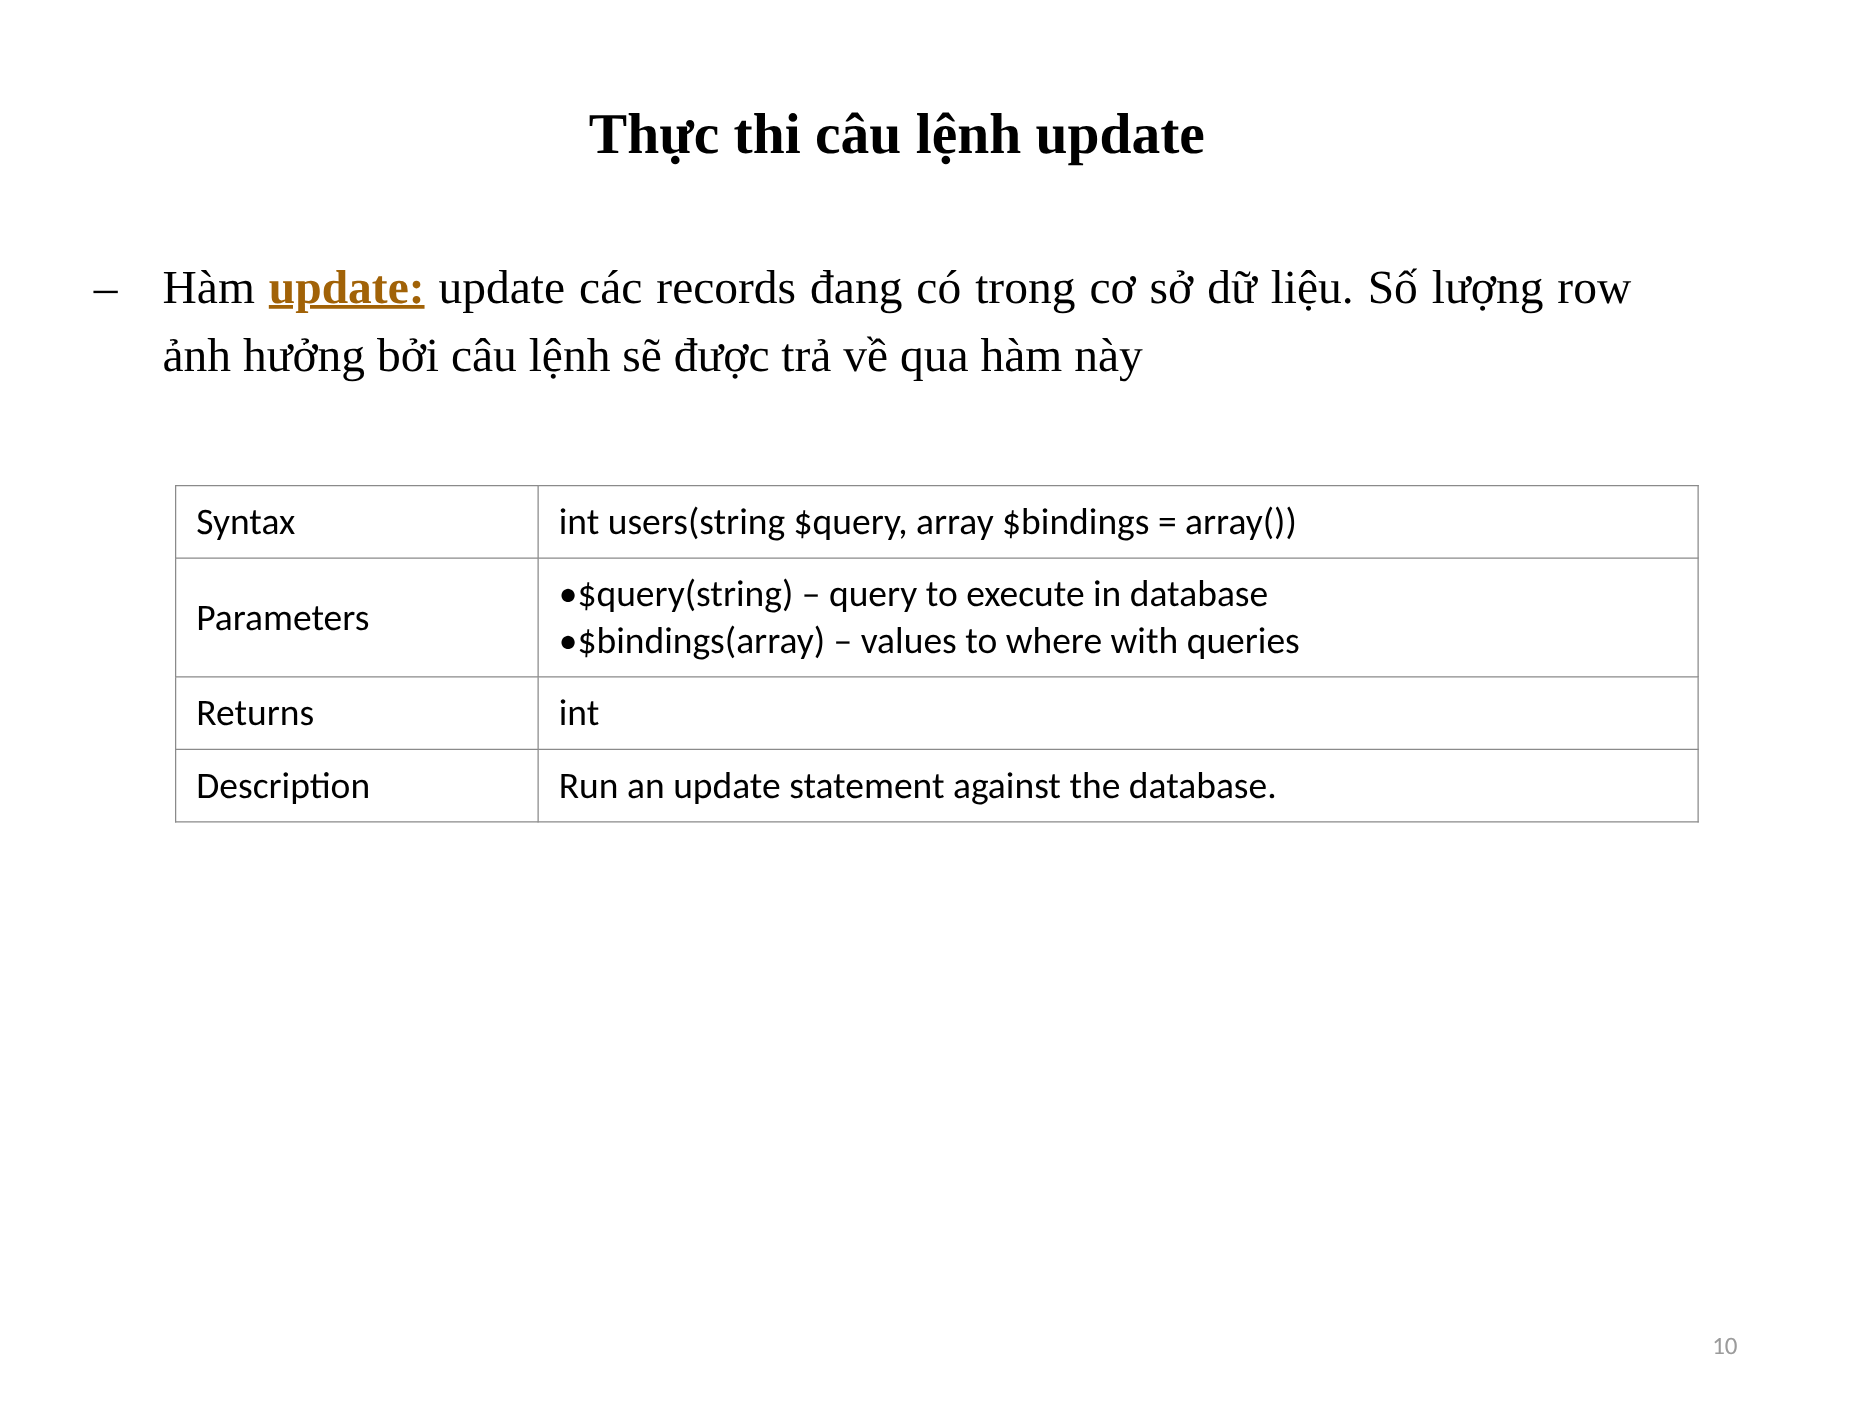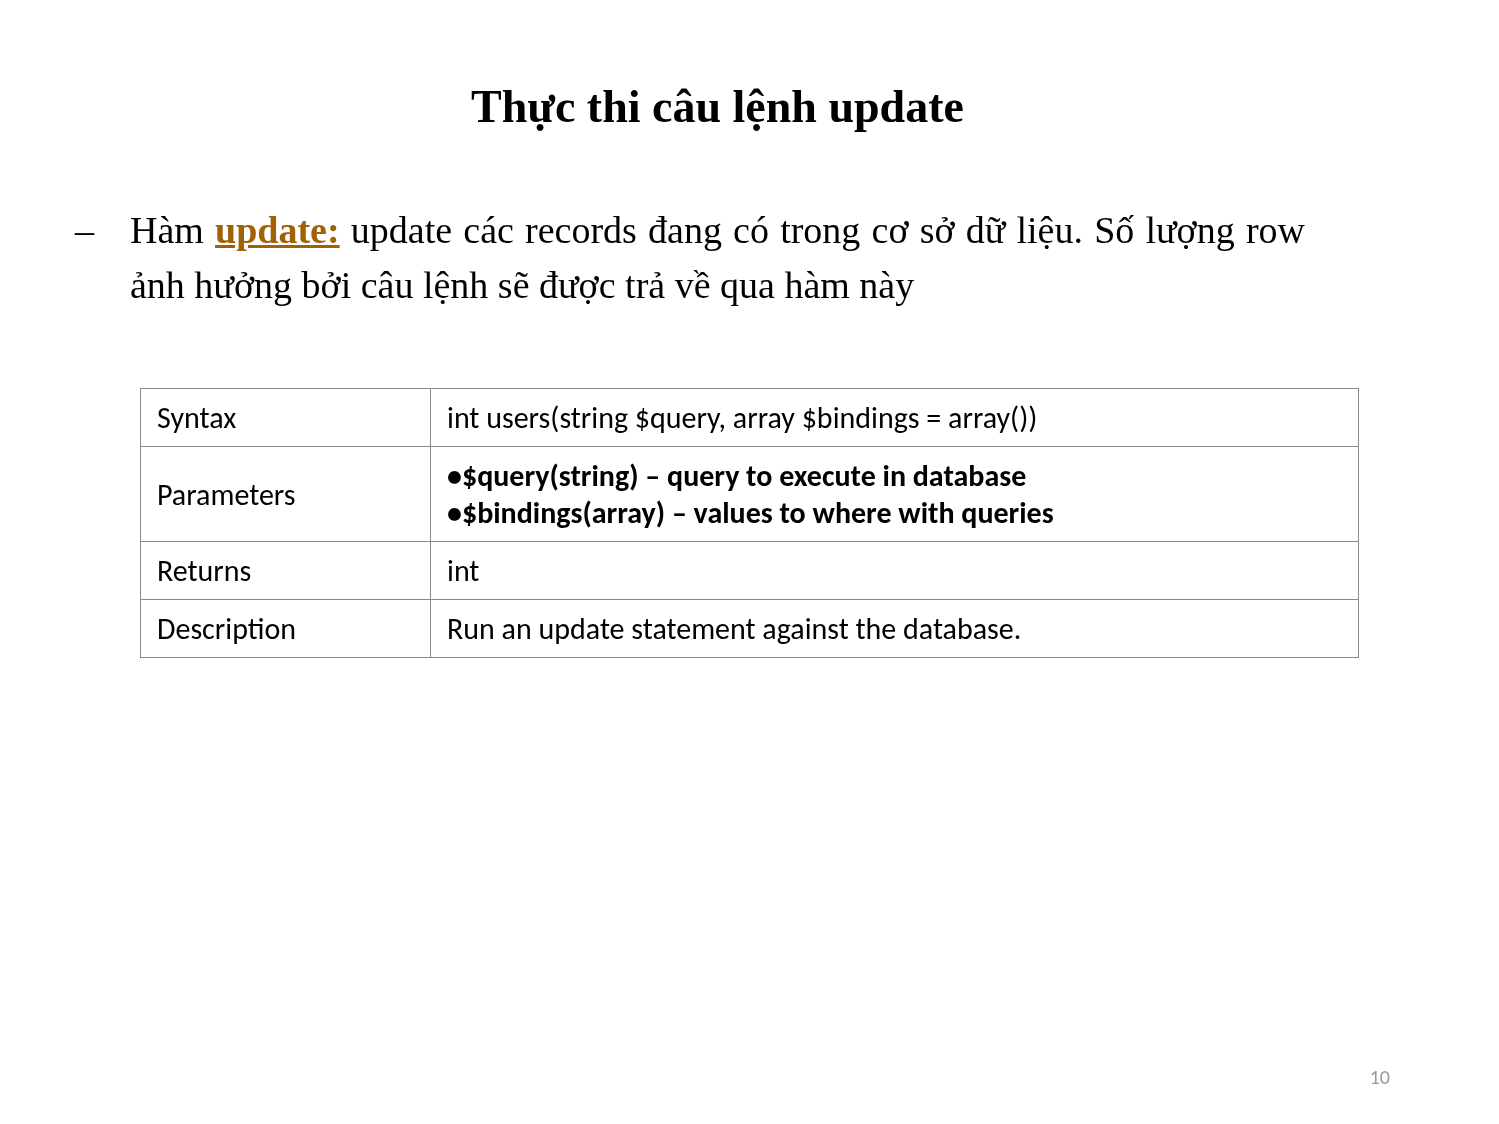--- a/index.html
+++ b/index.html
@@ -67,21 +67,21 @@
   }
   .page-number {
     position: absolute;
     right: 45px;
     bottom: 35px;
     font-family: Calibri, Arial, sans-serif;
     font-size: 20px;
     color: #9b9b9b;
     text-align: center;
   }
-  .param-line { display: block; font-weight: bold; }
+  .param-line { display: block; }
 </style>
 </head>
 <body>
 
 <div class="slide">
 
   <h1 class="title">Thực thi câu lệnh update</h1>
 
   <div class="body-text">
     <span class="dash">–</span>

